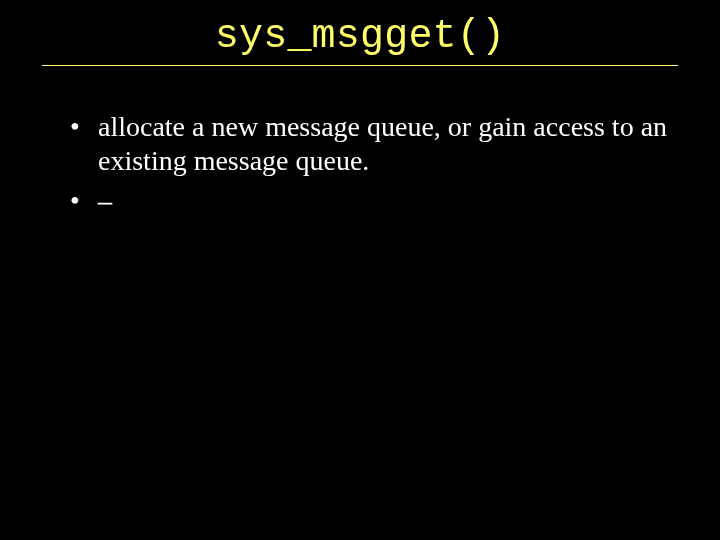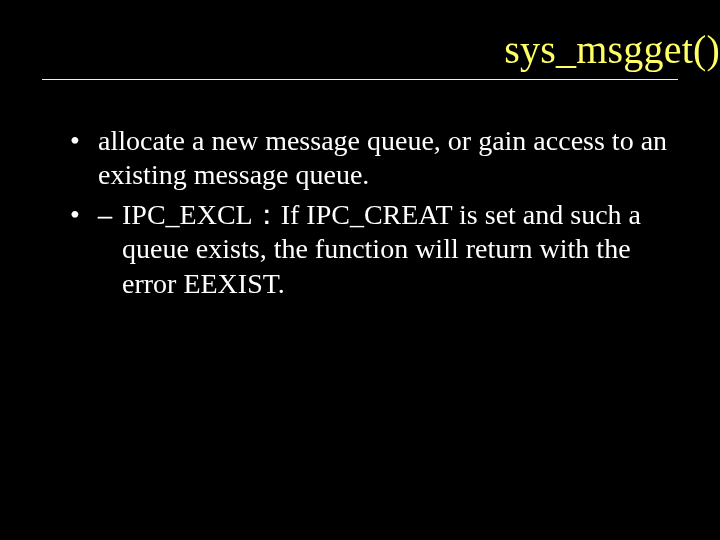--- a/index.html
+++ b/index.html
@@ -13,24 +13,25 @@
   }
   .slide {
     width: 720px;
     height: 540px;
     position: relative;
     box-sizing: border-box;
   }
   .title {
     color: #ffff66;
     font-size: 40px;
-    text-align: right;
-    padding-top: 26px;
+    text-align: center;
+    padding-top: 14px;
     padding-bottom: 6px;
     letter-spacing: 0.2px;
+    font-family: Liberation Mono, monospace;
   }
   .underline {
     height: 1px;
     background: #ffff66;
     margin: 0 42px;
   }
   .body {
     color: #ffffff;
     font-size: 28px;
     line-height: 1.22;
@@ -75,18 +76,17 @@
     <div class="lvl1">
       <span class="bullet">•</span>
     </div>
 
     <div class="lvl2">
       <span class="dash">–</span>
     </div>
 
     <div class="lvl2">
       <span class="dash">–</span>
-      <span>IPC_EXCL：If IPC_CREAT is set and such a queue exists, the function will return with the error EEXIST.</span>
     </div>
 
   </div>
 
 </div>
 
 </body></html>

